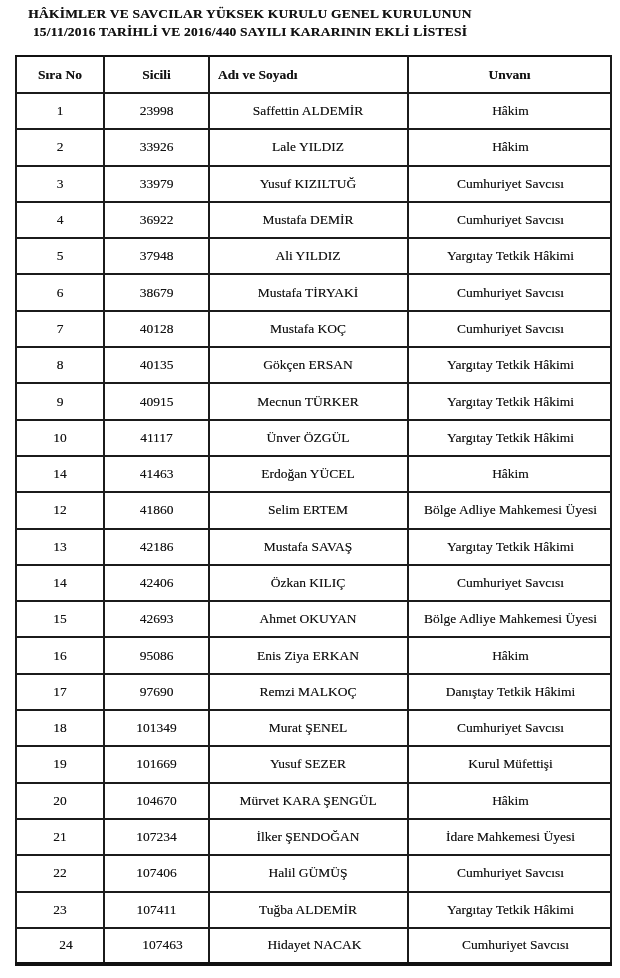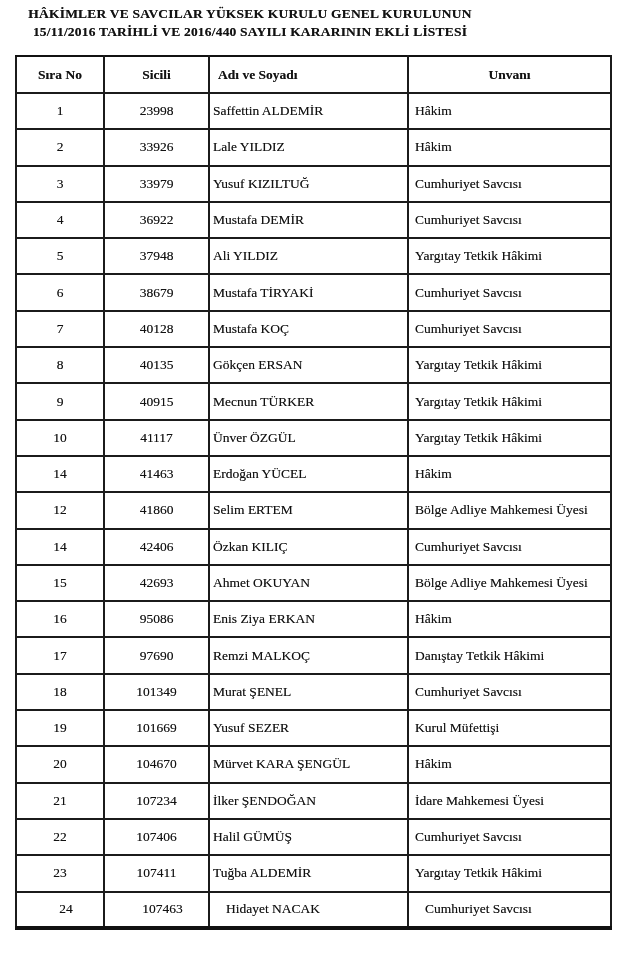--- a/index.html
+++ b/index.html
@@ -53,22 +53,22 @@
     white-space: nowrap;
     overflow: hidden;
     text-shadow: 0 0 0.5px rgba(10,10,10,0.5);
   }
   table.roster thead tr { height: 37px; }
   table.roster tbody tr { height: 36.3px; }
   table.roster th { font-weight: bold; text-align: center; }
   table.roster th.col-ad { text-align: left; padding-left: 8px; }
   table.roster td.cell-sira  { text-align: center; }
   table.roster td.cell-sicil { text-align: center; }
-  table.roster td.cell-ad    { text-align: left; padding-left: 3px; }
-  table.roster td.cell-unvan { text-align: left; padding-left: 6px; }
+  table.roster td.cell-ad    { text-align: center; padding-left: 3px; }
+  table.roster td.cell-unvan { text-align: center; padding-left: 6px; }
   table.roster { border: 2px solid #151515; }
   table.roster tbody tr:last-child td { border-bottom: 4px solid #111111; padding-left: 16px; }
   table.roster th { border-top: 2px solid #111111; }
 </style>
 </head>
 <body>
 
 <div class="page">
 
   <div class="doc-title">
@@ -158,20 +158,26 @@
           <td class="cell-ad">Erdoğan YÜCEL</td>
           <td class="cell-unvan">Hâkim</td>
         </tr>
         <tr>
           <td class="cell-sira">12</td>
           <td class="cell-sicil">41860</td>
           <td class="cell-ad">Selim ERTEM</td>
           <td class="cell-unvan">Bölge Adliye Mahkemesi Üyesi</td>
         </tr>
         <tr>
+          <td class="cell-sira">13</td>
+          <td class="cell-sicil">42186</td>
+          <td class="cell-ad">Mustafa SAVAŞ</td>
+          <td class="cell-unvan">Yargıtay Tetkik Hâkimi</td>
+        </tr>
+        <tr>
           <td class="cell-sira">14</td>
           <td class="cell-sicil">42406</td>
           <td class="cell-ad">Özkan KILIÇ</td>
           <td class="cell-unvan">Cumhuriyet Savcısı</td>
         </tr>
         <tr>
           <td class="cell-sira">15</td>
           <td class="cell-sicil">42693</td>
           <td class="cell-ad">Ahmet OKUYAN</td>
           <td class="cell-unvan">Bölge Adliye Mahkemesi Üyesi</td>

